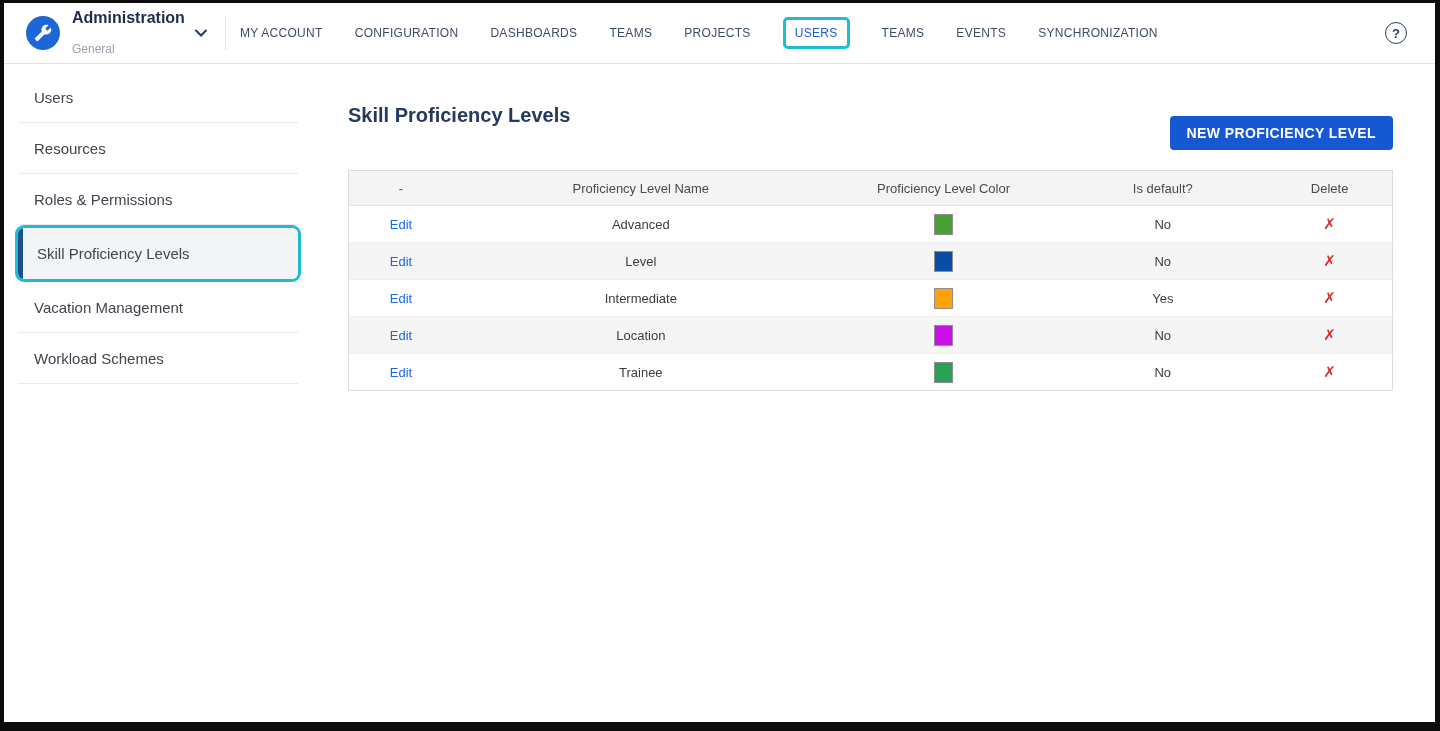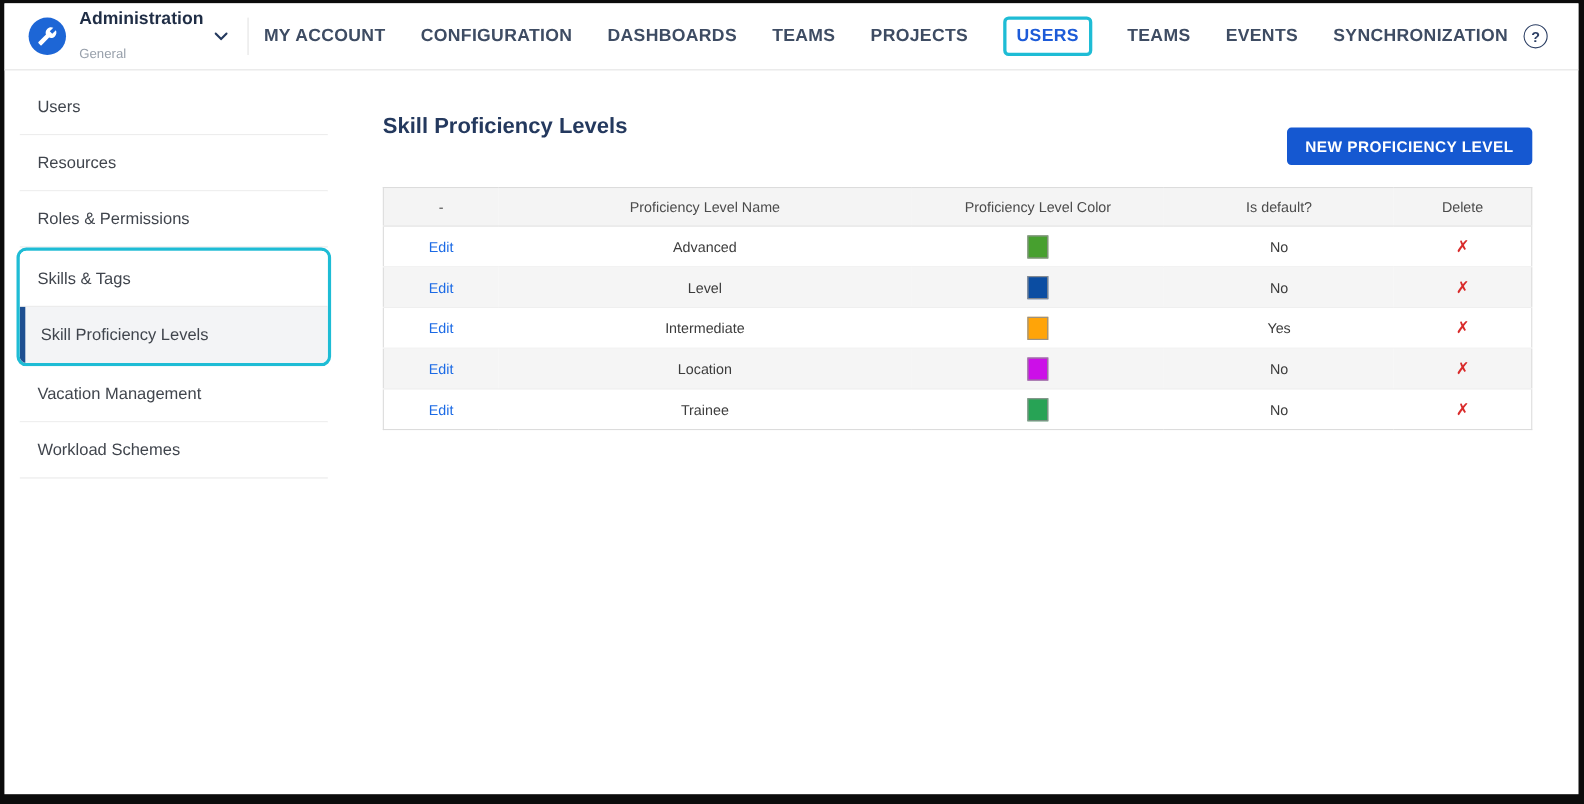--- a/index.html
+++ b/index.html
@@ -25,21 +25,21 @@
     display:flex; align-items:center; justify-content:center; flex-shrink:0;
   }
   .logo svg { transform:scaleX(-1); }
   .brand-text { margin-left:12px; }
   .brand-title { font-size:16px; font-weight:700; color:#1f2d45; line-height:1.15; }
   .brand-sub { font-size:12px; color:#98a0ab; line-height:1.15; margin-top:16px; }
   .brand-chevron { margin-left:10px; display:flex; align-items:center; }
   .nav-divider { width:1px; height:34px; background:#e3e3e3; margin:0 14px 0 18px; }
   .nav-items { display:flex; align-items:center; gap:32px; }
   .nav-item {
-    font-size:16px; color:#3e4c63; letter-spacing:.3px; font-weight:700;
+    font-size:12px; color:#3e4c63; letter-spacing:.3px; font-weight:400;
     cursor:pointer; white-space:nowrap;
   }
   .nav-item.active {
     color:#1d5bd8; border:3px solid #1ebcd5; border-radius:5px; padding:6px 9px;
   }
   .help {
     margin-left:auto; margin-right:28px; width:20px; height:20px;
     border:1.6px solid #2b3e63; border-radius:50%; color:#2b3e63;
     display:flex; align-items:center; justify-content:center;
     font-size:13px; font-weight:700; cursor:pointer; flex-shrink:0;
@@ -137,23 +137,20 @@
           <div class="sb-item">
             <span>Users</span>
           </div>
           <div class="sb-item">
             <span>Resources</span>
           </div>
           <div class="sb-item">
             <span>Roles &amp; Permissions</span>
           </div>
           <div class="highlight-group">
-            <div class="sb-item">
-              <span>Skills &amp; Tags</span>
-            </div>
             <div class="sb-item selected">
               <span>Skill Proficiency Levels</span>
             </div>
           </div>
           <div class="sb-item">
             <span>Vacation Management</span>
           </div>
           <div class="sb-item">
             <span>Workload Schemes</span>
           </div>

